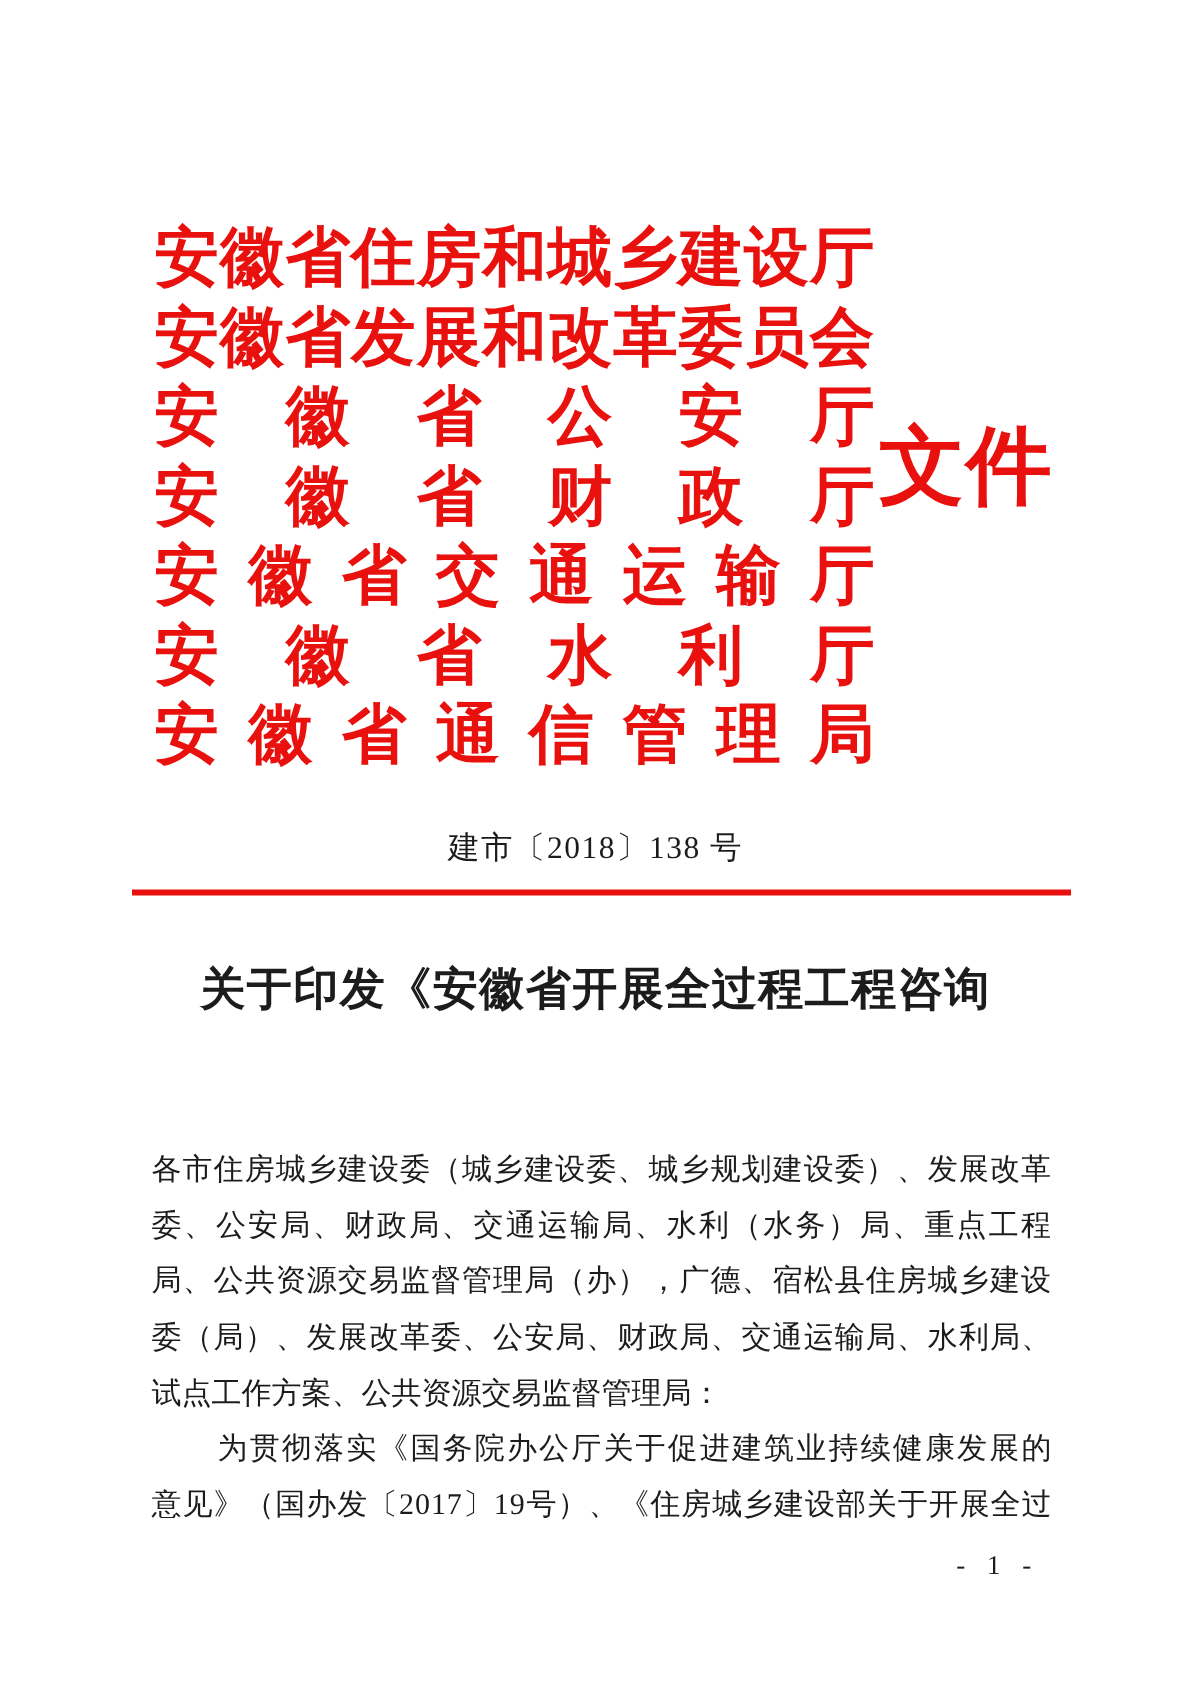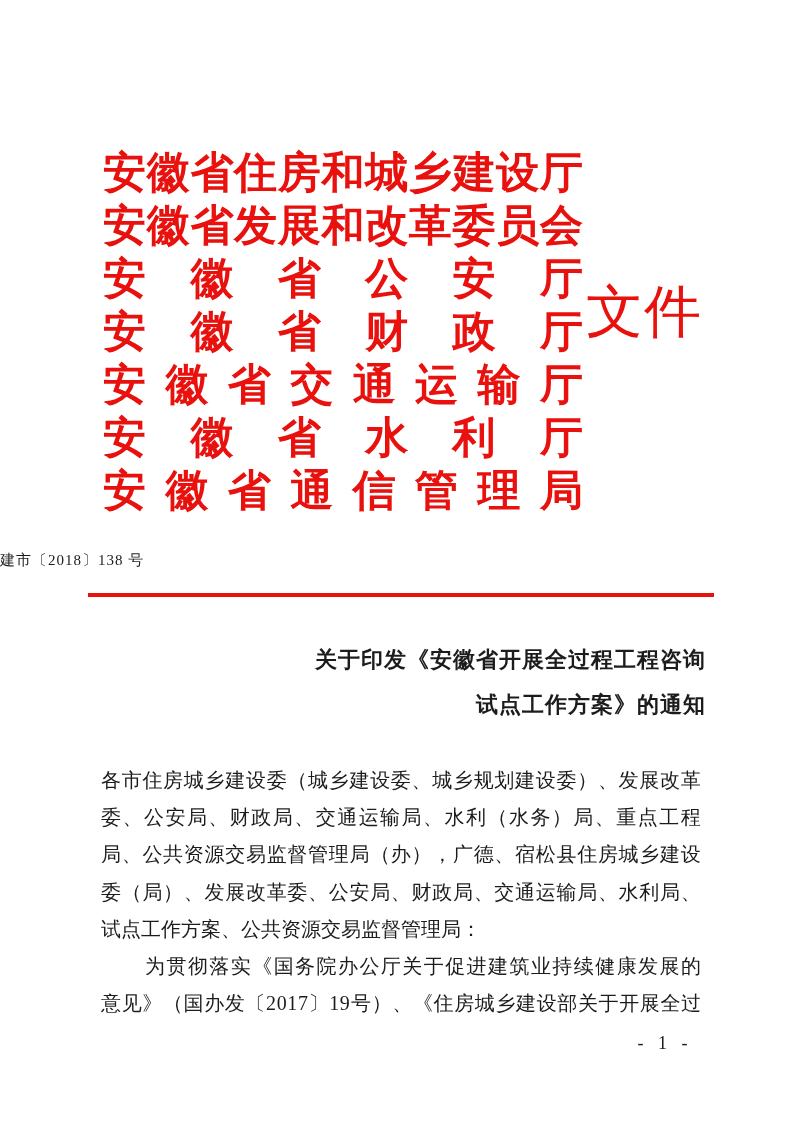--- a/index.html
+++ b/index.html
@@ -39,57 +39,57 @@
     line-height: 1;
   }
   .agency-line span { display: block; }
 
   
   .wenjian {
     position: absolute;
     left: 586px;
     top: 283px;
     font-size: 57px;
-    font-weight: normal;
+    font-weight: bold;
     color: var(--red);
     line-height: 1;
     letter-spacing: 1px;
     white-space: nowrap;
   }
 
   
   .doc-number {
     position: absolute;
     top: 551px;
     left: 0;
     width: 100%;
-    text-align: left;
-    font-size: 15px;
+    text-align: center;
+    font-size: 21px;
     color: var(--ink);
     letter-spacing: 1px;
   }
 
   
   .red-line {
     position: absolute;
     left: 88px;
     top: 593px;
     width: 626px;
     height: 4px;
     background: var(--red);
   }
 
   
   .doc-title {
     position: absolute;
     top: 637px;
     left: 88px;
     width: 618px;
-    text-align: right;
-    font-size: 22px;
+    text-align: center;
+    font-size: 30px;
     font-weight: bold;
     color: var(--ink);
     line-height: 45px;
     letter-spacing: 1px;
   }
 
   
   .body-text {
     position: absolute;
     left: 101px;
@@ -205,21 +205,20 @@
     </div>
 
   <div class="wenjian">文件</div>
 
   <div class="doc-number">建市〔2018〕138 号</div>
 
   <div class="red-line"></div>
 
   <div class="doc-title">
     <div>关于印发《安徽省开展全过程工程咨询</div>
-    <div>试点工作方案》的通知</div>
   </div>
 
   <div class="body-text" id="body-text">
       <div class="body-line justify">
         <span>各</span>
         <span>市</span>
         <span>住</span>
         <span>房</span>
         <span>城</span>
         <span>乡</span>

